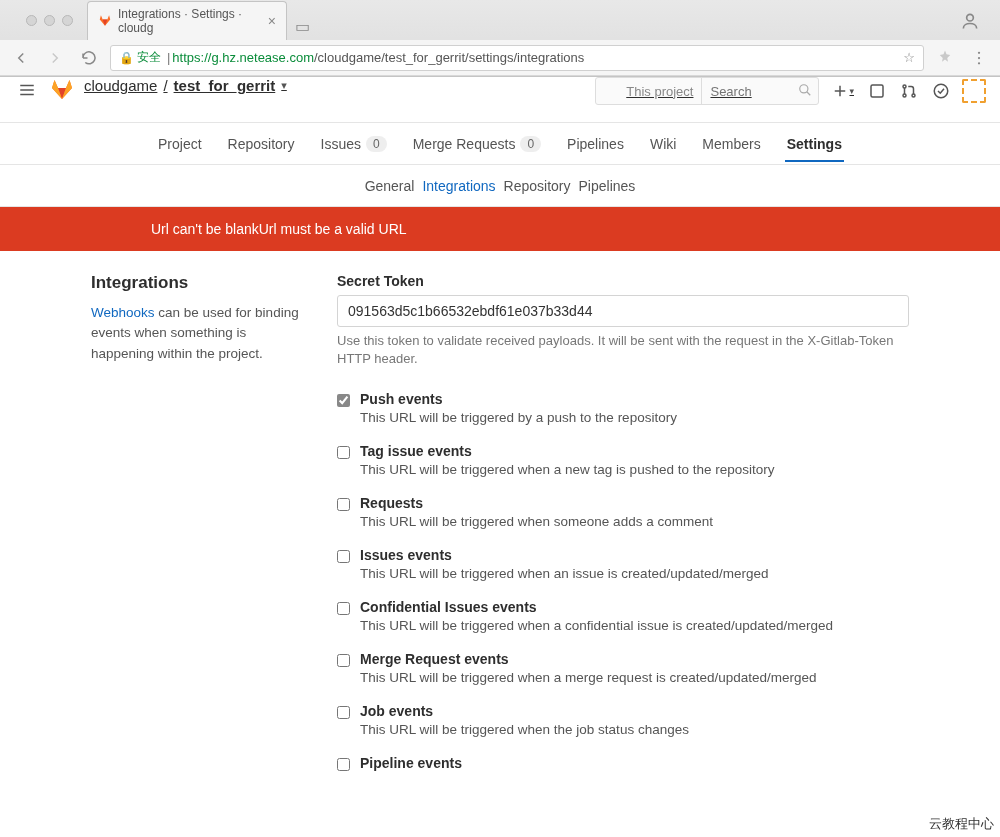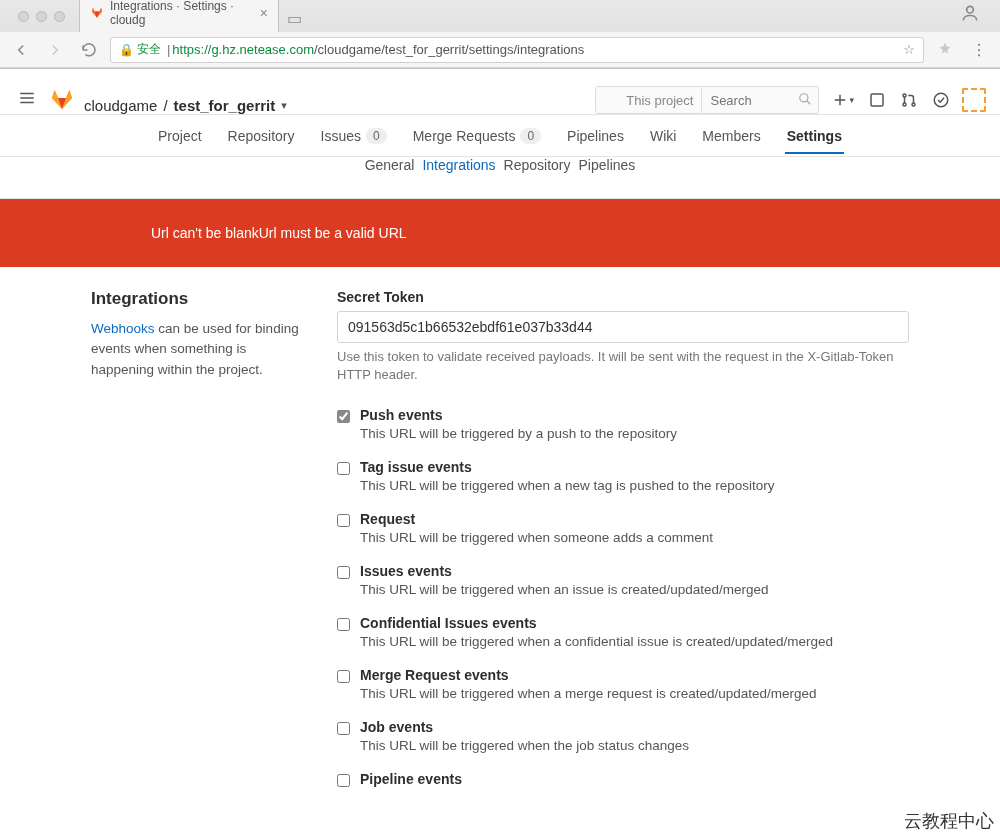--- a/index.html
+++ b/index.html
@@ -1,73 +1,73 @@
 <!DOCTYPE html>
 <html><head>
 <meta charset="utf-8">
 <style>
 * { box-sizing: border-box; margin: 0; padding: 0; }
 body { font-family: -apple-system, "Helvetica Neue", Arial, sans-serif; font-size: 14px; color: #2e2e2e; background: #fff; width: 1000px; }
 .chrome-top { background: linear-gradient(#e8e8e8, #dcdcdc); border-bottom: 1px solid #c4c4c4; }
-.tab-bar { display: flex; align-items: flex-end; height: 32px; padding-left: 8px; }
+.tab-bar { display: flex; align-items: flex-end; height: 40px; padding-left: 16px; }
 .traffic { display: flex; gap: 7px; padding: 0 10px; align-items: center; height: 100%; }
 .tdot { width: 11px; height: 11px; border-radius: 50%; background: #d5d5d5; border: 1px solid #b8b8b8; }
 .tab { display: flex; align-items: center; gap: 6px; background: #f5f5f5; border: 1px solid #c4c4c4; border-bottom: none; border-radius: 4px 4px 0 0; padding: 5px 10px; font-size: 12px; color: #555; max-width: 200px; margin-left: 4px; }
 .tab .favicon svg { width: 14px; height: 14px; }
 .tab .tclose { color: #888; font-size: 14px; cursor: pointer; }
 .new-tab { color: #888; padding: 4px 8px; font-size: 16px; }
 .account-icon { margin-left: auto; margin-right: 14px; color: #888; padding: 6px; }
 .account-icon svg { width: 20px; height: 20px; }
 .addr-bar { display: flex; align-items: center; height: 36px; background: #f5f5f5; border-bottom: 1px solid #d8d8d8; padding: 0 8px; gap: 8px; }
 .nav-icon { color: #888; padding: 4px; cursor: pointer; display:flex; align-items:center; }
 .nav-icon svg { width: 18px; height: 18px; }
 .omnibox { flex: 1; display: flex; align-items: center; background: #fff; border: 1px solid #d0d0d0; border-radius: 3px; height: 26px; padding: 0 8px; font-size: 13px; font-family: Arial, sans-serif; }
 .lock { color: #0a8c3a; font-size: 12px; display: flex; align-items: center; gap: 3px; margin-right: 6px; }
 .url-host { color: #0a8c3a; }
 .url-path { color: #555; }
 .star { margin-left: auto; color: #888; }
-.gitlab-header { display: flex; align-items: flex-end; height: 46px; border-bottom: 1px solid #e5e5e5; padding: 0 14px; gap: 10px; }
+.gitlab-header { display: flex; align-items: flex-start; height: 46px; border-bottom: 1px solid #e5e5e5; padding: 0 14px; gap: 10px; text-decoration: underline; }
 .hamburger { cursor: pointer; color: #555; padding: 4px; }
 .hamburger svg { width: 18px; height: 18px; }
 .gitlab-logo svg { width: 24px; height: 24px; }
 .breadcrumb { font-size: 15px; color: #2e2e2e; display: flex; align-items: center; gap: 6px; }
 .breadcrumb .proj { font-weight: 600; }
 .chevron { font-size: 11px; color: #555; }
 .header-right { margin-left: auto; display: flex; align-items: center; gap: 10px; }
 .search-wrap { display: flex; align-items: center; border: 1px solid #ddd; border-radius: 3px; height: 28px; background: #fafafa; }
 .search-scope { padding: 0 8px; color: #888; font-size: 13px; border-right: 1px solid #ddd; height: 100%; display:flex; align-items:center;margin-left:22px; }
 .search-input { border: none; background: transparent; padding: 0 8px; font-size: 13px; width: 90px; outline: none; }
 .search-btn { color: #aaa; padding: 0 6px; }
 .hicon { color: #555; cursor: pointer; padding: 2px; display:flex; align-items:center; }
 .hicon svg { width: 18px; height: 18px; }
 .avatar { width: 24px; height: 24px; border: 2px dashed #f0a030; border-radius: 2px; }
 .nav-tabs { display: flex; justify-content: center; gap: 22px; border-bottom: 1px solid #e5e5e5; height: 42px; align-items: center; font-size: 14px; }
 .nav-tab { color: #555; cursor: pointer; padding: 10px 2px; display: flex; align-items: center; gap: 5px; }
 .nav-tab.active { color: #2e2e2e; font-weight: 600; box-shadow: inset 0 -2px 0 #1068c0; }
 .badge { background: #eee; color: #666; border-radius: 8px; padding: 1px 7px; font-size: 12px; }
-.sub-tabs { display: flex; justify-content: center; gap: 8px; height: 42px; border-bottom: 1px solid #e5e5e5; font-size: 14px; }
+.sub-tabs { display: flex; justify-content: center; gap: 8px; height: 42px; align-items: center; border-bottom: 1px solid #e5e5e5; font-size: 14px; }
 .sub-tab { color: #555; cursor: pointer; }
 .sub-tab.active { color: #1068c0; font-weight: 500; }
 .alert { background: #db3b21; color: #fff; padding: 10px 0; font-size: 14px; }
-.alert-inner { max-width: 850px; margin: 16px auto; padding: 0 16px 0 76px; }
+.alert-inner { max-width: 850px; margin: 4px auto; padding: 0 16px 0 76px; }
 .content { display: flex; max-width: 850px; margin: 22px auto 0; padding: 0 16px; gap: 36px; }
 .side { width: 210px; flex-shrink: 0; }
 .side h3 { font-size: 17px; font-weight: 600; margin-bottom: 10px; color: #2e2e2e; }
 .side p { font-size: 13.5px; color: #555; line-height: 1.5; }
 .side a { color: #1068c0; text-decoration: none; }
 .main { flex: 1; }
 .form-group { margin-bottom: 14px; }
 .form-label { display: block; font-weight: 600; font-size: 14px; margin-bottom: 6px; color: #2e2e2e; }
 .form-input { width: 100%; border: 1px solid #d4d4d4; border-radius: 3px; padding: 7px 10px; font-size: 14px; color: #333; }
 .help-text { font-size: 13px; color: #777; margin-top: 5px; line-height: 1.4; }
 .trigger-item { display: flex; gap: 10px; padding: 9px 0; }
 .trigger-item input[type=checkbox] { margin-top: 3px; width: 13px; height: 13px; accent-color: #888; }
 .trigger-body .trigger-title { font-weight: 600; font-size: 14px; color: #2e2e2e; margin-bottom: 3px; }
 .trigger-body .trigger-desc { font-size: 13.5px; color: #555; }
-.watermark { position: fixed; right: 6px; bottom: 4px; font-size: 18px; color: #333; font-family: Arial, "Microsoft YaHei", sans-serif; }
+.watermark { position: fixed; right: 6px; bottom: 4px; font-size: 13px; color: #333; font-family: Arial, "Microsoft YaHei", sans-serif; }
 </style>
 </head>
 <body>
 
 <div class="chrome-top">
   <div class="tab-bar">
     <div class="traffic">
       <div class="tdot"></div>
       <div class="tdot"></div>
       <div class="tdot"></div>
@@ -226,21 +226,21 @@
           <div class="trigger-item">
             <input type="checkbox" style="">
             <div class="trigger-body">
               <div class="trigger-title">Tag issue events</div>
               <div class="trigger-desc">This URL will be triggered when a new tag is pushed to the repository</div>
             </div>
           </div>
           <div class="trigger-item">
             <input type="checkbox" style="">
             <div class="trigger-body">
-              <div class="trigger-title">Request</div>
+              <div class="trigger-title">Requests</div>
               <div class="trigger-desc">This URL will be triggered when someone adds a comment</div>
             </div>
           </div>
           <div class="trigger-item">
             <input type="checkbox" style="">
             <div class="trigger-body">
               <div class="trigger-title">Issues events</div>
               <div class="trigger-desc">This URL will be triggered when an issue is created/updated/merged</div>
             </div>
           </div>

